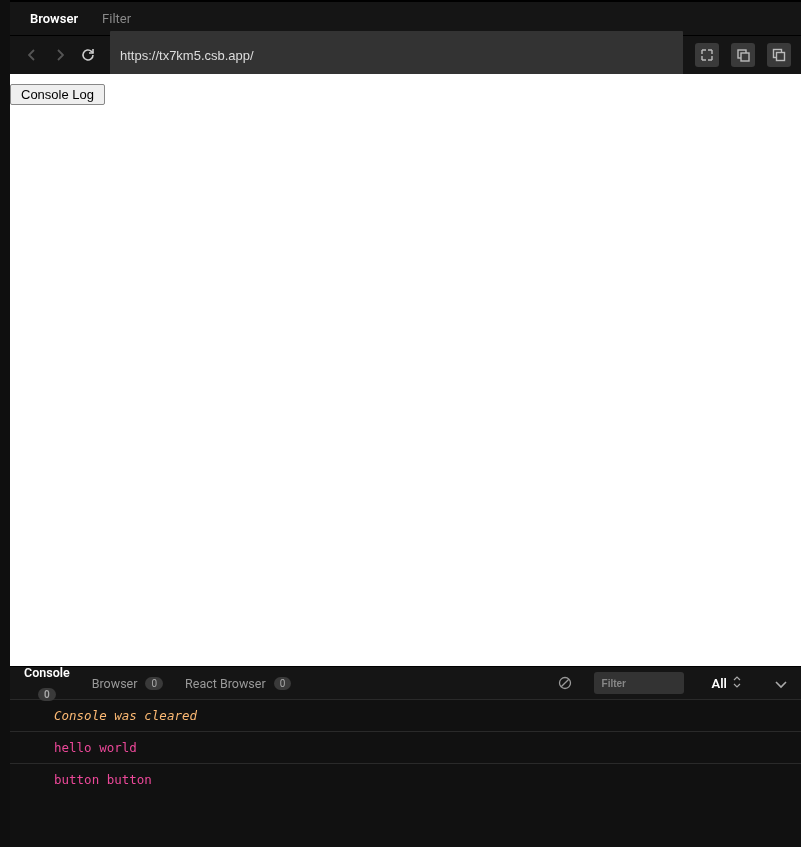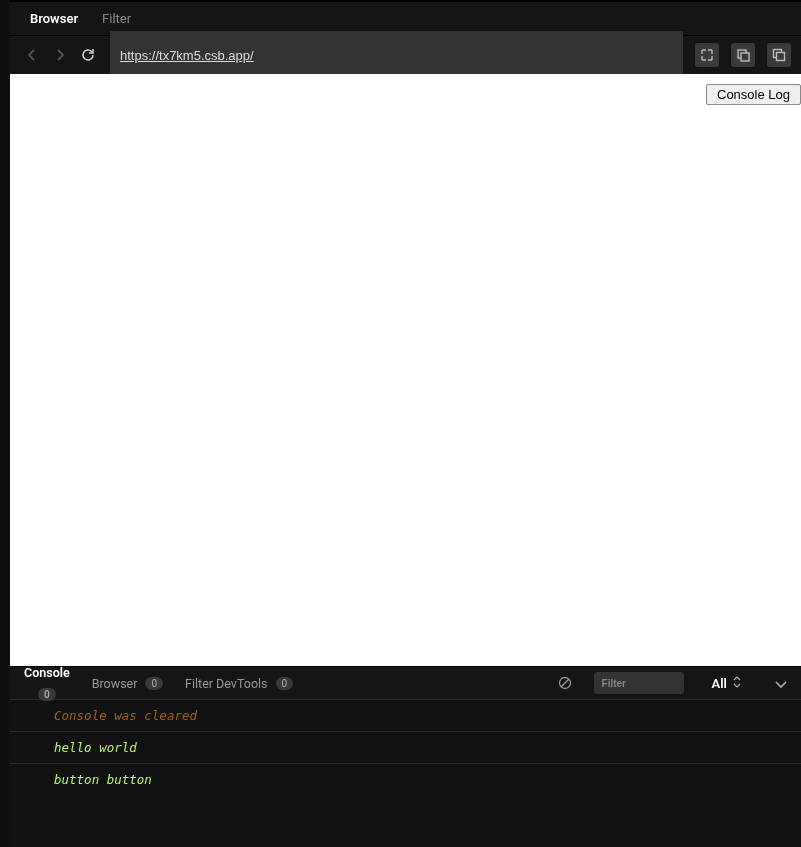--- a/index.html
+++ b/index.html
@@ -12,47 +12,47 @@
   .top-tabs { display: flex; align-items: center; height: 36px; background: #151515; border-bottom: 1px solid #000; padding-left: 10px; gap: 24px; border-top: 2px solid #000; }
   .top-tab { font-size: 13px; color: #888; cursor: pointer; }
   .top-tab.active { color: #fff; font-weight: 600; }
 
   
   .url-row { display: flex; align-items: center; height: 38px; background: #151515; padding: 0 10px; gap: 12px; }
   .nav-arrow { color: #555; cursor: pointer; display: flex; align-items: center; justify-content: center; width: 16px; }
   .nav-arrow svg { width: 8px; height: 12px; }
   .reload { color: #ccc; cursor: pointer; display: flex; align-items: center; width: 18px; }
   .reload svg { width: 16px; height: 16px; }
-  .url-input { flex: 1; background: #333; border: none; border-radius: 1px; color: #ddd; font-size: 13px; padding: 24px 10px; height: 26px; outline: none; text-decoration: underline; }
+  .url-input { flex: 1; background: #333; border: none; border-radius: 1px; color: #ddd; font-size: 13px; padding: 24px 10px; height: 26px; outline: none; }
   .toolbar-btn { width: 24px; height: 24px; background: #3a3a3a; border-radius: 3px; display: flex; align-items: center; justify-content: center; cursor: pointer; color: #bbb; }
   .toolbar-btn svg { width: 14px; height: 14px; }
 
   
   .preview { flex: 1; background: #fff; margin-left: 10px; position: relative; }
-  .preview-content { display: flex; justify-content: flex-end; padding-top: 10px; }
+  .preview-content { display: flex; justify-content: flex-start; padding-top: 10px; }
   .console-log-btn { background: #efefef; border: 1px solid #888; border-radius: 2px; padding: 2px 10px; font-size: 13px; color: #000; cursor: pointer; font-family: Arial, sans-serif; }
 
   
   .bottom-panel { background: #151515; margin-left: 10px; border-top: 1px solid #000; }
   .panel-tabs { display: flex; align-items: center; height: 32px; padding: 0 14px; gap: 22px; }
   .panel-tab { display: flex; align-items: center; gap: 8px; font-size: 12.5px; color: #999; cursor: pointer; }
   .panel-tab.active { color: #fff; font-weight: 600; flex-direction: column; }
   .badge { background: #3a3a3a; color: #aaa; font-size: 10px; border-radius: 8px; padding: 1px 6px; min-width: 16px; text-align: center; }
   .panel-spacer { flex: 1; }
   .clear-icon { color: #999; cursor: pointer; display: flex; align-items: center; }
   .clear-icon svg { width: 14px; height: 14px; }
   .filter-input { background: #333; border: none; border-radius: 3px; color: #ddd; font-size: 10px; padding: 4px 8px; width: 90px; height: 22px; outline: none; }
   .filter-input::placeholder { color: #888; font-weight: 600; }
   .level-select { display: flex; align-items: center; gap: 6px; color: #fff; font-size: 13px; font-weight: 600; cursor: pointer; padding: 0 6px; }
   .chev { color: #aaa; }
 
   .console-body { background: #111; min-height: 148px; }
-  .console-row { padding: 8px 16px 8px 44px; font-family: "Menlo", "Consolas", monospace; font-size: 12.5px; color: #bef264; border-top: 1px solid #2a2a2a; font-style: italic; }
+  .console-row { padding: 8px 16px 8px 44px; font-family: "Menlo", "Consolas", monospace; font-size: 12.5px; color: #ec4899; border-top: 1px solid #2a2a2a; }
   .console-row:first-child { border-top: 1px solid #2a2a2a; }
-  .console-row.info { color: #a16207; font-style: italic; }
+  .console-row.info { color: #fdba74; font-style: italic; }
 </style>
 </head>
 <body>
 
 <div class="root">
 
   <div class="left-strip">
     <span class="teal-fragment"></span>
   </div>
 
@@ -108,21 +108,21 @@
     <div class="panel-tabs">
       <div class="panel-tab active">
         <span>Console</span>
         <span class="badge">0</span>
       </div>
       <div class="panel-tab">
         <span>Browser</span>
         <span class="badge">0</span>
       </div>
       <div class="panel-tab">
-        <span>Filter DevTools</span>
+        <span>React Browser</span>
         <span class="badge">0</span>
       </div>
       <div class="panel-spacer"></div>
       <div class="clear-icon">
         <svg viewBox="0 0 14 14">
             <circle cx="7" cy="7" r="5.5" stroke="currentColor" stroke-width="1.3" fill="none"></circle>
             <line x1="3.2" y1="10.8" x2="10.8" y2="3.2" stroke="currentColor" stroke-width="1.3"></line>
           </svg>
       </div>
       <input class="filter-input" placeholder="Filter" style="">

